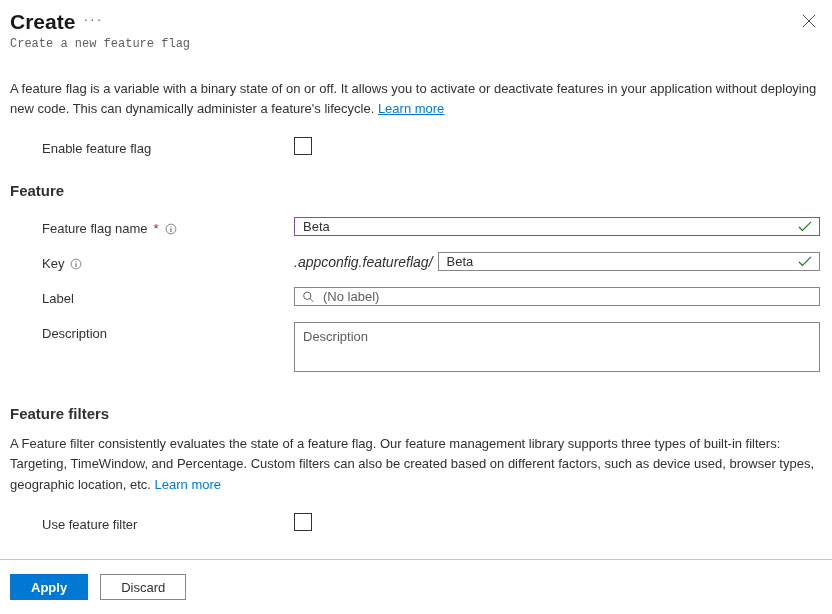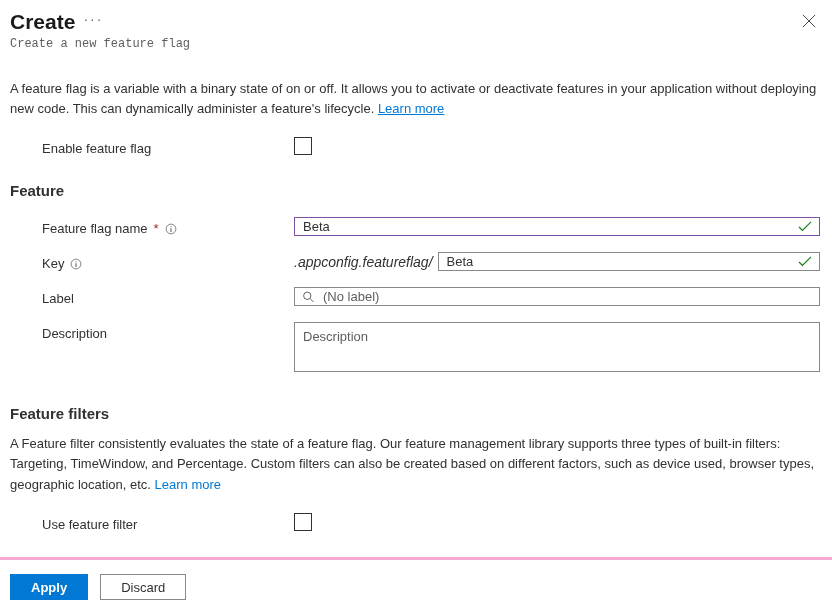--- a/index.html
+++ b/index.html
@@ -66,21 +66,21 @@
       width: 100%; height: 50px;
       border: 1px solid #8a8886;
       padding: 6px 8px;
       font-family: inherit; font-size: 13px;
       outline: none; resize: none;
     }
     .txtarea::placeholder { color: #605e5c; }
     .filters-desc { margin-top: 12px; line-height: 1.55; }
     .footer {
       position: absolute; left: 0; right: 0; bottom: 0;
-      border-top: 3px solid #f9a8d4;
+      border-top: 1px solid #f9a8d4;
       padding: 14px 10px 14px 10px;
       display: flex; gap: 12px;
       background: #fff;
     }
     .btn {
       height: 26px; padding: 0 20px;
       font-family: inherit; font-size: 13px;
       cursor: pointer; border: 1px solid transparent;
     }
     .btn.primary { background: #0078d4; color: #fff; font-weight: 600; }

